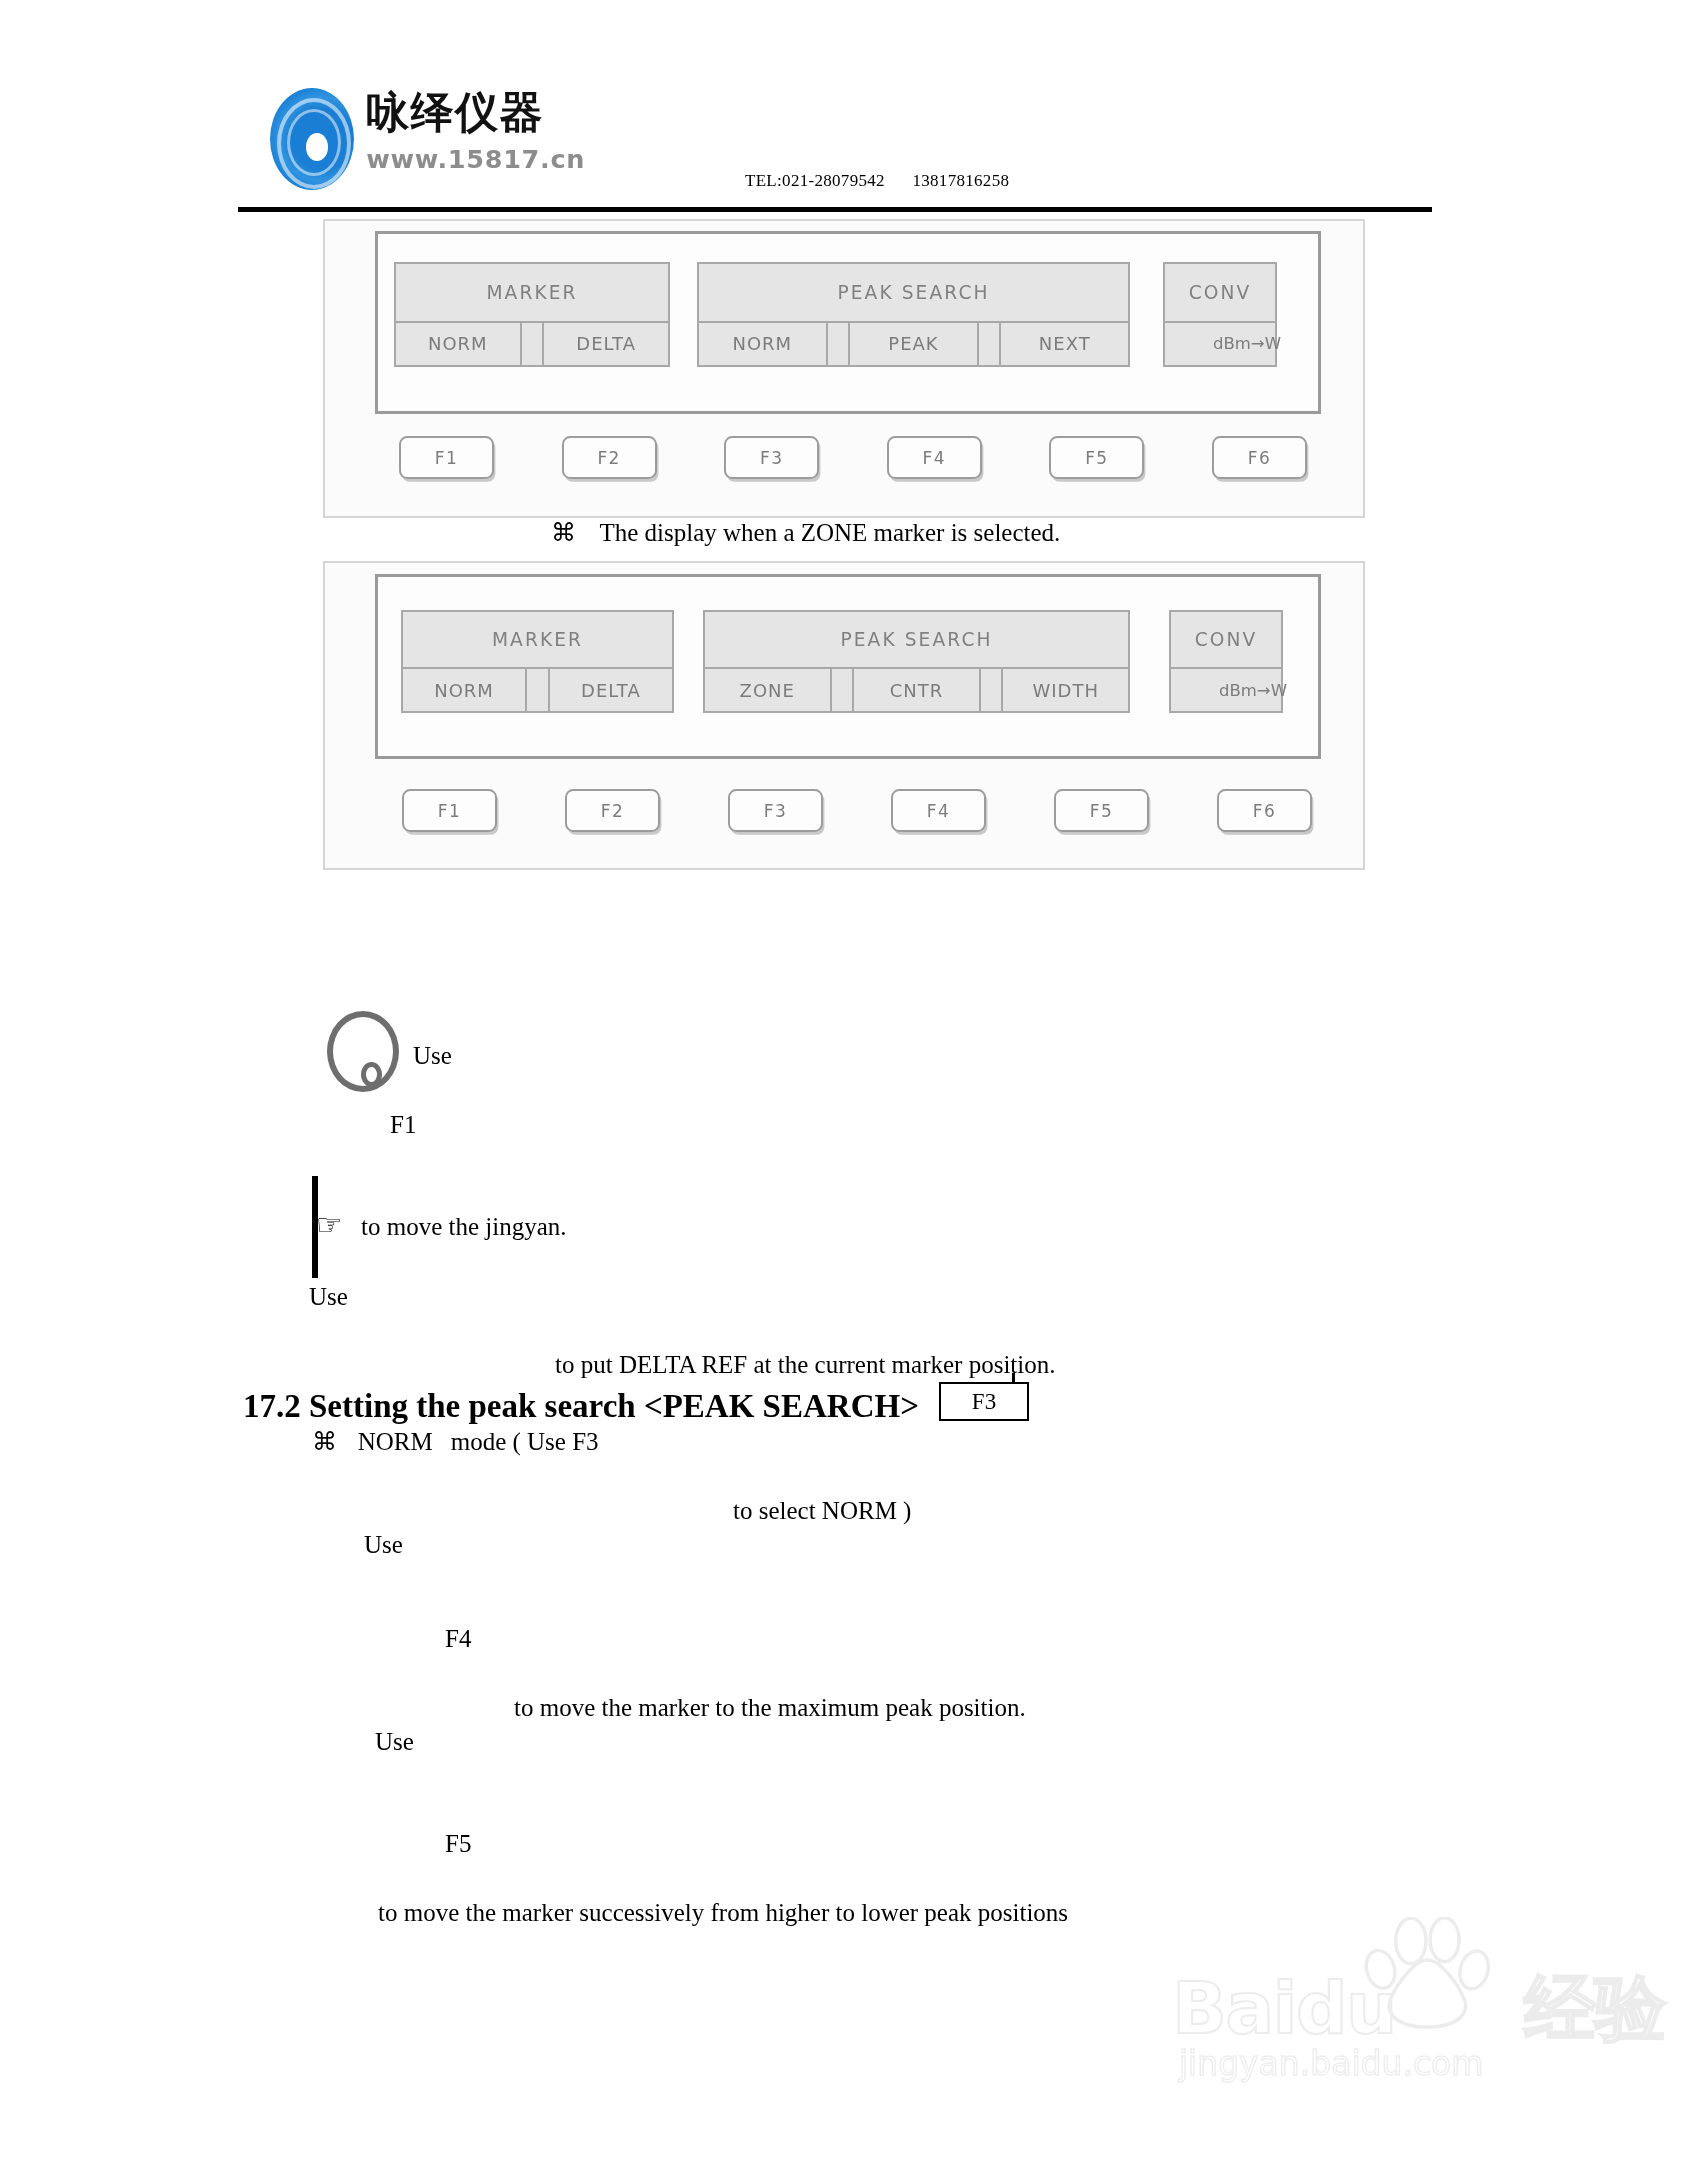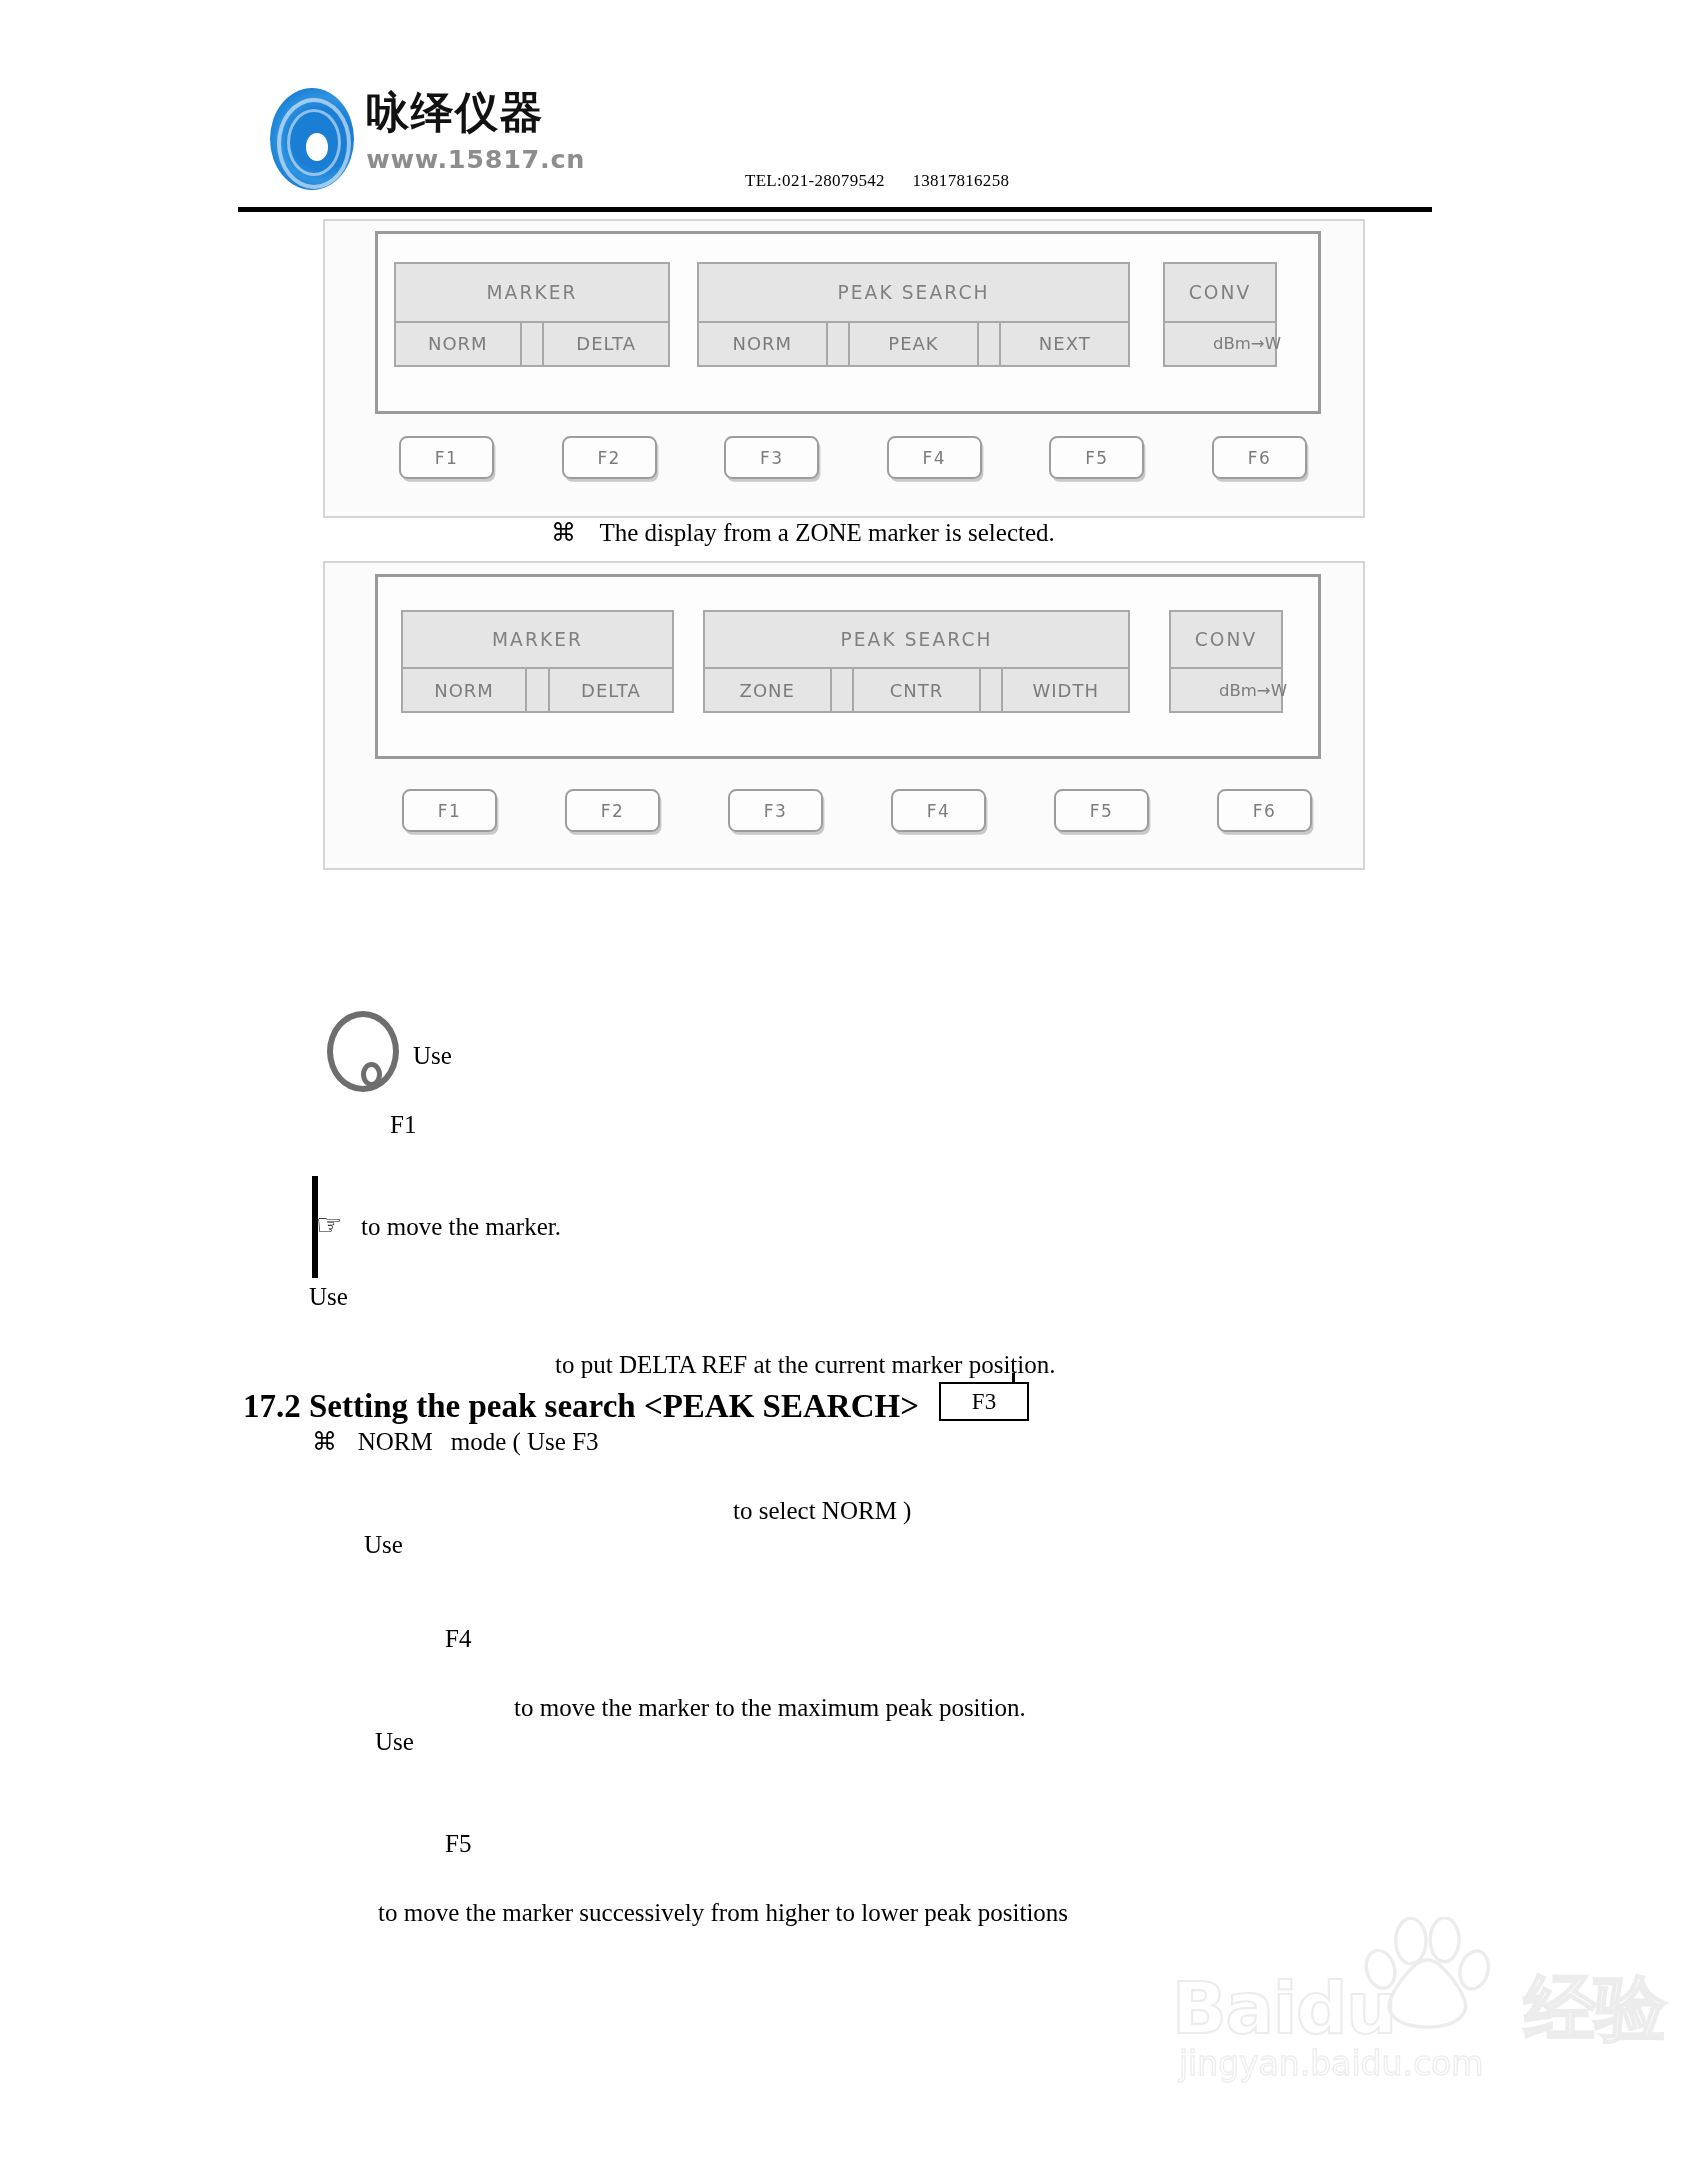--- a/index.html
+++ b/index.html
@@ -385,21 +385,21 @@
     <div class="fkey">F1</div>
     <div class="fkey">F2</div>
     <div class="fkey">F3</div>
     <div class="fkey">F4</div>
     <div class="fkey">F5</div>
     <div class="fkey">F6</div>
   </div>
 </div>
 
 <div id="zone-caption">
-  <span class="bullet">⌘</span><span>The display from a ZONE marker is selected.</span>
+  <span class="bullet">⌘</span><span>The display when a ZONE marker is selected.</span>
 </div>
 
 <div class="panel" id="panel-2">
   <div class="panel-inner"></div>
 
   <div class="menu-group g-marker">
     <div class="menu-title">MARKER</div>
     <div class="menu-cells">
       <div class="menu-cell">NORM</div>
       <div class="menu-cell spacer"></div>
@@ -437,21 +437,21 @@
 
 <div id="knob-icon">
   <div class="outer"></div>
   <div class="dot"></div>
 </div>
 <div class="body-text" id="use-1">Use</div>
 <div class="body-text" id="f1-label">F1</div>
 
 <div id="cursor-mark"></div>
 <div id="hand-icon">☞</div>
-<div class="body-text" id="move-marker">to move the marker.</div>
+<div class="body-text" id="move-marker">to move the jingyan.</div>
 <div class="body-text" id="use-2">Use</div>
 
 <div class="body-text" id="delta-ref">to put DELTA REF at the current marker position.</div>
 
 <div id="heading-17-2">17.2 Setting the peak search &lt;PEAK SEARCH&gt;</div>
 <div id="f3-box-stem"></div>
 <div id="f3-box">F3</div>
 
 <div class="body-text" id="norm-mode">
   <span class="bullet">⌘</span><span>NORM</span><span class="gap"></span><span>mode ( Use F3</span>

